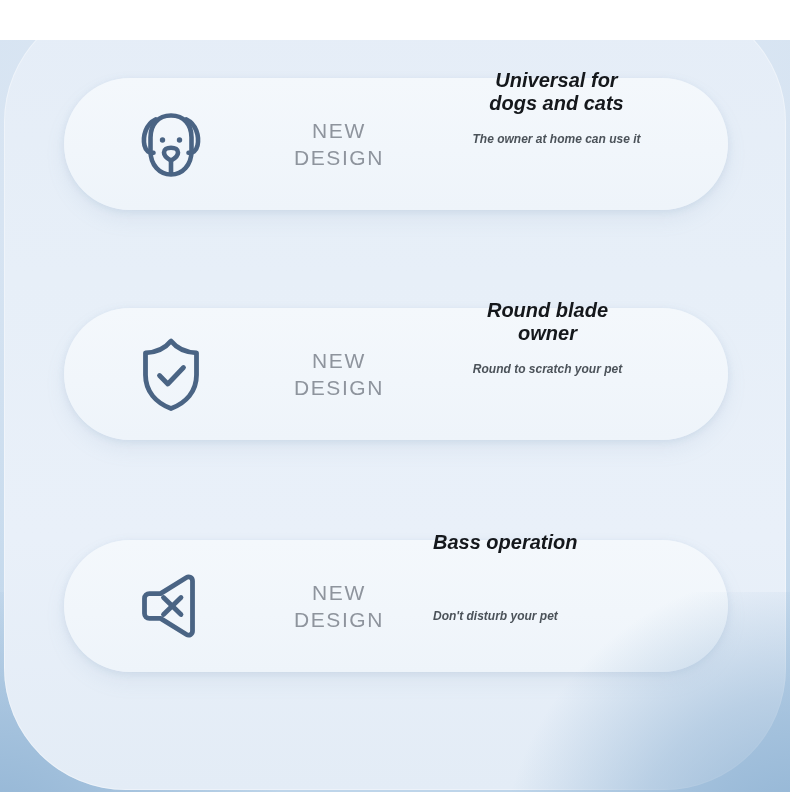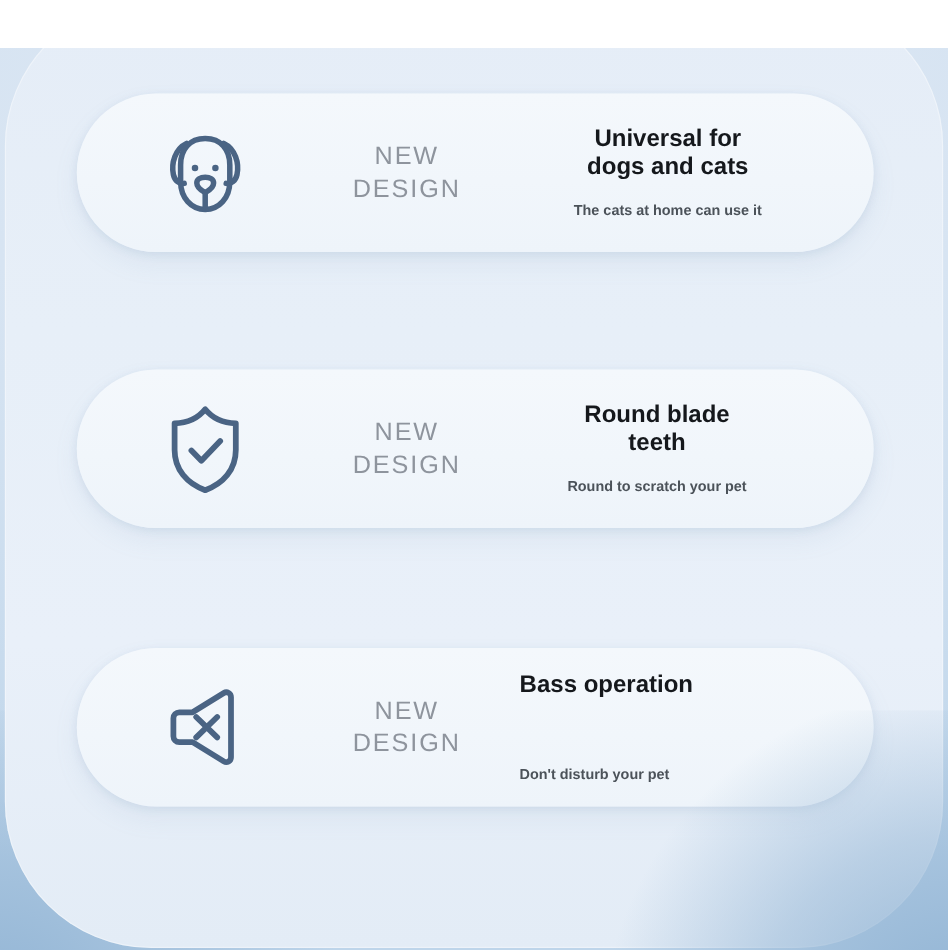--- a/index.html
+++ b/index.html
@@ -105,23 +105,24 @@
     letter-spacing: 1.6px;
     font-weight: 400;
   }
   .newdesign .nd-line { display: block; white-space: nowrap; }
 
   .copy {
     flex: 1;
     height: 150px;
     display: flex;
     flex-direction: column;
-    justify-content: center;
+    justify-content: flex-start;
     padding-left: 14px;
     box-sizing: border-box;
+    font-style: italic;
   }
   .copy .title {
     color: #15181c;
     font-weight: bold;
     font-size: 20px;
     line-height: 23px;
     white-space: pre-line;
   }
   .copy .subtitle {
     color: #4b5259;
@@ -173,41 +174,41 @@
       </div>
 
       <div class="newdesign">
         <span class="nd-line">NEW</span>
         <span class="nd-line">DESIGN</span>
       </div>
 
       <div class="copy align-center shift">
         <div class="title">Universal for
 dogs and cats</div>
-        <div class="subtitle">The cats at home can use it</div>
+        <div class="subtitle">The owner at home can use it</div>
       </div>
     </div>
 
     <div class="card card-2">
 
       <div class="icon-slot">
         <svg width="78" height="82" viewBox="0 0 78 82" fill="none" stroke="#4a6484" stroke-width="4.8" stroke-linecap="round" stroke-linejoin="round">
           <path d="M39 8 C33 15.5 24 19.5 13.5 19.8 L13.5 42 C13.5 58.5 24 70 39 75.5 C54 70 64.5 58.5 64.5 42 L64.5 19.8 C54 19.5 45 15.5 39 8 Z"></path>
           <path d="M27.5 42.5 L35.8 51 L51.5 34.5"></path>
         </svg>
       </div>
 
       <div class="newdesign">
         <span class="nd-line">NEW</span>
         <span class="nd-line">DESIGN</span>
       </div>
 
       <div class="copy align-center shift-2">
         <div class="title">Round blade
-teeth</div>
+owner</div>
         <div class="subtitle">Round to scratch your pet</div>
       </div>
     </div>
 
     <div class="card card-3">
 
       <div class="icon-slot">
         <svg width="80" height="80" viewBox="0 0 80 80" fill="none" stroke="#4a6484" stroke-width="4.8" stroke-linecap="round" stroke-linejoin="round">
 
           <path d="M13.5 32.5 C13.5 29.8 15.7 27.6 18.4 27.6 L29.5 27.6 L55.5 11.5 C58.2 9.8 61.5 11.8 61.5 15 L61.5 65 C61.5 68.2 58.2 70.2 55.5 68.5 L29.5 52.4 L18.4 52.4 C15.7 52.4 13.5 50.2 13.5 47.5 Z"></path>

